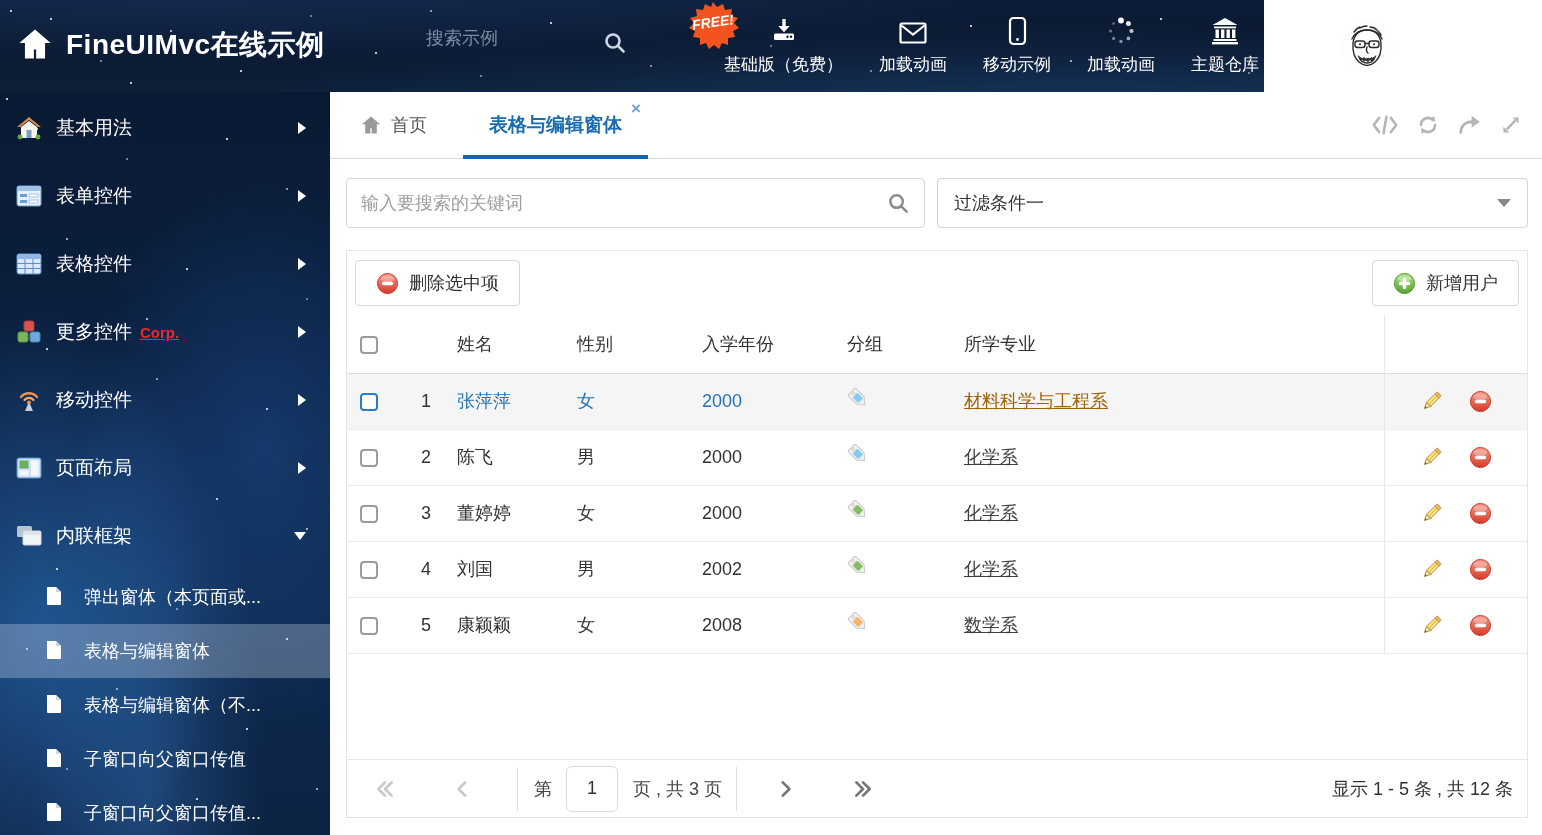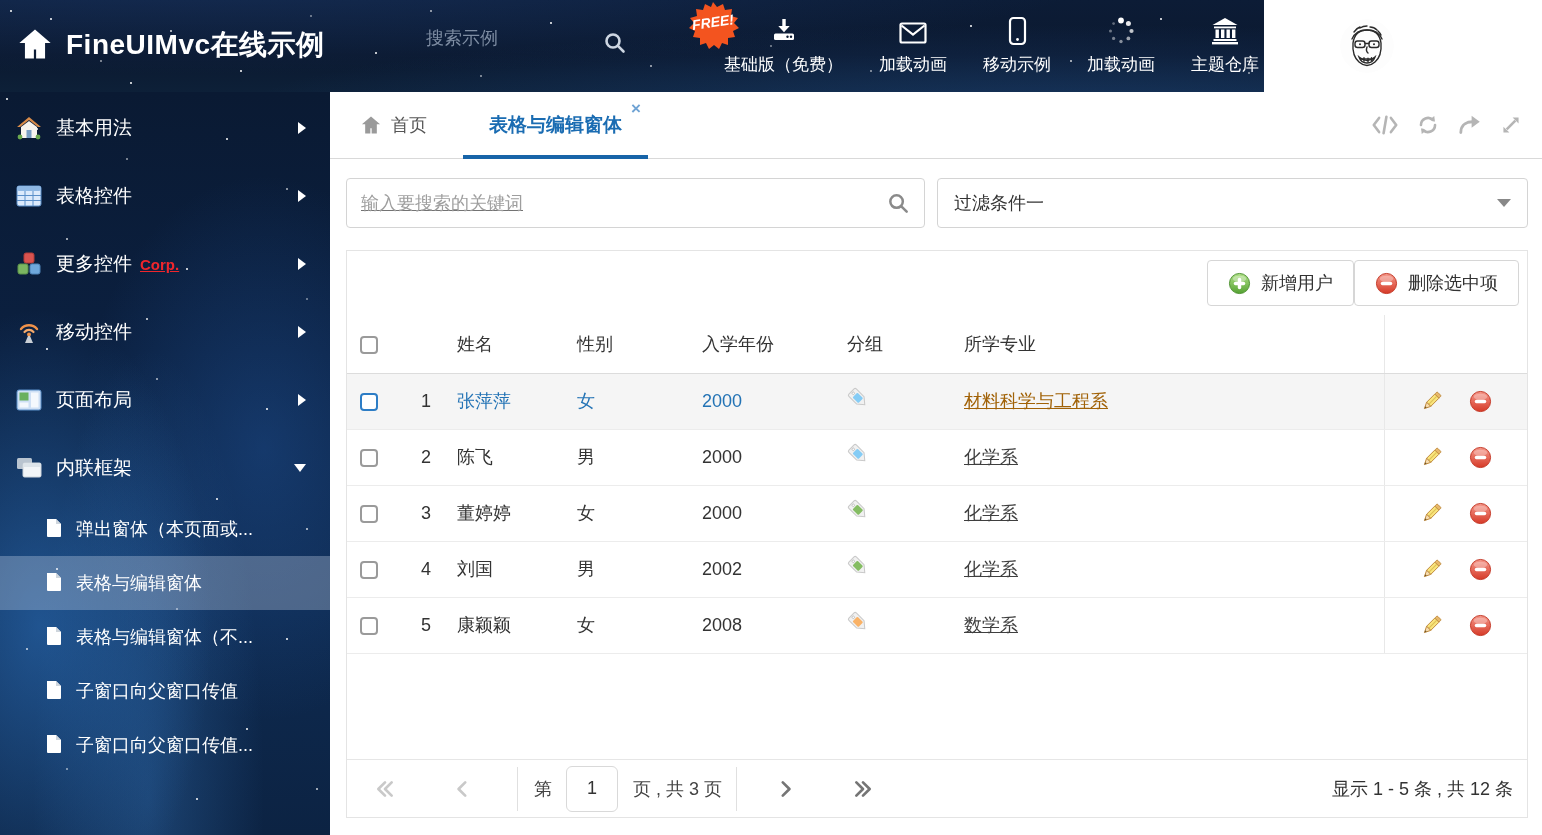--- a/index.html
+++ b/index.html
@@ -57,36 +57,36 @@
     300px 430px rgba(255,255,255,.8),50px 470px #fff,170px 510px rgba(255,255,255,.6),280px 540px #fff,
     110px 590px rgba(255,255,255,.7),240px 630px #fff,60px 670px rgba(255,255,255,.6),190px 700px #fff,
     310px 690px rgba(255,255,255,.8),20px 550px rgba(255,255,255,.8),140px 220px rgba(255,255,255,.9); }
   .side-item { position:relative; height:68px; display:flex; align-items:center; padding:0 24px 0 16px; cursor:pointer; }
   .side-item .ic { width:26px; display:flex; justify-content:center; }
   .side-item .lbl { margin-left:14px; font-size:19px; }
   .side-item .corp { margin-left:8px; font-size:15px; color:#f0262c; font-weight:bold;text-decoration:underline; }
   .arrow-r { margin-left:auto; width:0; height:0; border-top:6px solid transparent; border-bottom:6px solid transparent; border-left:8px solid #fff; }
   .arrow-d { margin-left:auto; width:0; height:0; border-left:6px solid transparent; border-right:6px solid transparent; border-top:8px solid #fff; }
   .side-sub { position:relative; height:54px; display:flex; align-items:center; padding-left:44px; cursor:pointer; }
-  .side-sub .lbl { margin-left:12px; font-size:18px; white-space:nowrap; }
+  .side-sub .lbl { margin-left:20px; font-size:18px; white-space:nowrap; }
   .side-sub.active { background:rgba(220,230,245,.30); }
 
   
   .main { position:absolute; left:330px; top:92px; right:0; bottom:0; background:#fff; }
   .tabbar { height:67px; border-bottom:1px solid #d9d9d9; display:flex; align-items:stretch; padding-left:30px; }
   .tab-home { display:flex; align-items:center; gap:9px; color:#555; font-size:18px; margin-right:36px; cursor:pointer; }
   .tab-active { position:relative; display:flex; align-items:center; padding:0 26px; color:#1a6cb2; font-size:19px; font-weight:bold; cursor:pointer; }
   .tab-active::after { content:""; position:absolute; left:0; right:0; bottom:-1px; height:4px; background:#1764a8; }
   .tab-close { position:absolute; top:8px; right:7px; font-size:17px; font-weight:bold; color:#6fa3d4; line-height:1; cursor:pointer; }
   .tab-tools { margin-left:auto; display:flex; align-items:center; gap:14px; padding-right:18px; }
   .tab-tools .tico { cursor:pointer; display:flex; }
 
   .filter-row { display:flex; margin:19px 14px 0 16px; gap:12px; }
   .search-box { position:relative; width:579px; }
-  .search-box input { width:100%; height:50px; border:1px solid #d4d4d4; border-radius:4px; padding:0 46px 0 14px; font-size:18px; color:#737373; outline:none; font-family:inherit;text-decoration:underline; }
+  .search-box input { width:100%; height:50px; border:1px solid #d4d4d4; border-radius:4px; padding:0 46px 0 14px; font-size:18px; color:#737373; outline:none; font-family:inherit; }
   .search-box input::placeholder { color:#9e9e9e; }
   .search-box .mag { position:absolute; right:14px; top:13px; }
   .select-box { width:591px; height:50px; border:1px solid #d4d4d4; border-radius:4px; display:flex; align-items:center; padding:0 16px; cursor:pointer; }
   .select-box .val { font-size:18px; color:#333; }
   .sel-caret { margin-left:auto; width:0; height:0; border-left:7px solid transparent; border-right:7px solid transparent; border-top:8px solid #888; }
 
   .panel { margin:22px 14px 0 16px; height:568px; border:1px solid #e4e4e4; display:flex; flex-direction:column; background:#fff; }
   .toolbar { height:64px; display:flex; align-items:center; padding:0 8px; }
   .btn { display:inline-flex; align-items:center; gap:10px; height:46px; padding:0 20px; background:#fff;
     border:1px solid #d6d6d6; border-radius:4px; font-size:18px; color:#333; cursor:pointer; font-family:inherit; }
@@ -246,20 +246,34 @@
           <path d="M5 11 v11 h16 V11 L13 5z" fill="#f7f4ee"></path>
           <rect x="10.5" y="14" width="5" height="8" fill="#7a9fc4"></rect>
           <circle cx="4" cy="21" r="2.4" fill="#6aa84f"></circle>
             <circle cx="22" cy="21" r="2.4" fill="#6aa84f"></circle>
         </svg>
       </span>
       <span class="lbl">基本用法</span>
       <span class="arrow-r"></span>
     </div>
 
+    <div class="side-item">
+      <span class="ic">
+        <svg width="26" height="22" viewBox="0 0 26 22">
+          <rect x="1" y="1" width="24" height="20" rx="2" fill="#e8f1fb" stroke="#6b9fd4"></rect>
+          <rect x="1" y="1" width="24" height="5" rx="2" fill="#9fc3e8"></rect>
+          <rect x="4" y="9" width="7" height="3" fill="#6b9fd4"></rect>
+            <rect x="13" y="9" width="9" height="3" fill="#fff" stroke="#a9c6e4"></rect>
+          <rect x="4" y="15" width="7" height="3" fill="#6b9fd4"></rect>
+            <rect x="13" y="15" width="9" height="3" fill="#fff" stroke="#a9c6e4"></rect>
+        </svg>
+      </span>
+      <span class="lbl">表单控件</span>
+      <span class="arrow-r"></span>
+    </div>
 
     <div class="side-item">
       <span class="ic">
         <svg width="26" height="22" viewBox="0 0 26 22">
           <rect x="1" y="1" width="24" height="20" rx="2" fill="#dceafc" stroke="#5b8fc9"></rect>
           <rect x="1" y="1" width="24" height="5" rx="2" fill="#8fb8e4"></rect>
           <path d="M1 10.5 h24 M1 15.5 h24 M9 6 v15 M17 6 v15" stroke="#5b8fc9" fill="none"></path>
         </svg>
       </span>
       <span class="lbl">表格控件</span>
@@ -420,36 +434,36 @@
         </span>
       </div>
       <div class="select-box">
         <span class="val">过滤条件一</span>
         <span class="sel-caret"></span>
       </div>
     </div>
 
     <div class="panel">
       <div class="toolbar">
+        <button class="btn">
+          <svg width="23" height="23" viewBox="0 0 24 24">
+            <circle cx="12" cy="12" r="10.5" fill="url(#gRed)" stroke="#c23524"></circle>
+            <ellipse cx="12" cy="7" rx="7" ry="3.2" fill="#fff" opacity=".30"></ellipse>
+            <rect x="6" y="10.2" width="12" height="3.6" rx="1.8" fill="#fff"></rect>
+          </svg>
+          <span>删除选中项</span>
+        </button>
         <button class="btn btn-add">
           <svg width="23" height="23" viewBox="0 0 24 24">
             <circle cx="12" cy="12" r="10.5" fill="url(#gGreen)" stroke="#4c9130"></circle>
             <ellipse cx="12" cy="7" rx="7" ry="3.2" fill="#fff" opacity=".35"></ellipse>
             <rect x="6" y="10.2" width="12" height="3.6" rx="1.8" fill="#fff"></rect>
             <rect x="10.2" y="6" width="3.6" height="12" rx="1.8" fill="#fff"></rect>
           </svg>
           <span>新增用户</span>
-        </button>
-        <button class="btn">
-          <svg width="23" height="23" viewBox="0 0 24 24">
-            <circle cx="12" cy="12" r="10.5" fill="url(#gRed)" stroke="#c23524"></circle>
-            <ellipse cx="12" cy="7" rx="7" ry="3.2" fill="#fff" opacity=".30"></ellipse>
-            <rect x="6" y="10.2" width="12" height="3.6" rx="1.8" fill="#fff"></rect>
-          </svg>
-          <span>删除选中项</span>
         </button>
       </div>
 
       <table class="grid">
         <colgroup>
           <col style="width:44px">
             <col style="width:56px">
             <col style="width:120px">
             <col style="width:125px">
           <col style="width:145px">

